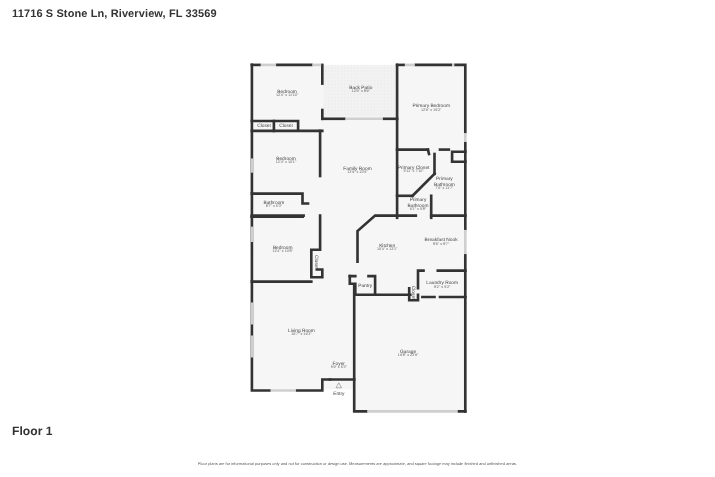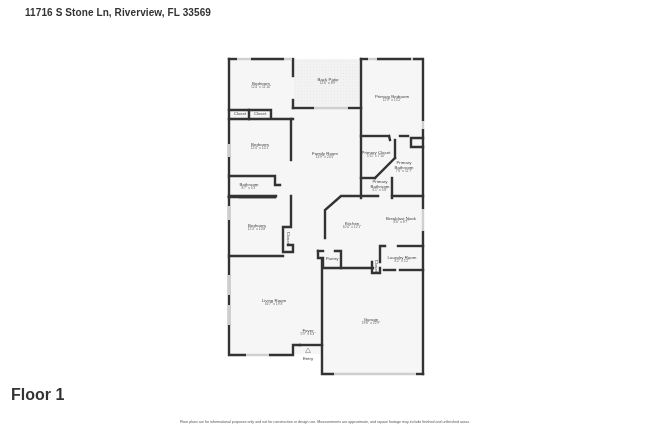--- a/index.html
+++ b/index.html
@@ -1,18 +1,18 @@
 <!DOCTYPE html>
 <html><head>
   <meta charset="utf-8">
   <style>
     html, body { margin: 0; padding: 0; background: #ffffff; }
     body { width: 650px; height: 434px; position: relative; overflow: hidden; font-family: "Liberation Sans", sans-serif; color: #333; }
-    .address { position: absolute; left: 25px; top: 7px; font-size: 10px; font-weight: bold; color: #333; letter-spacing: 0.1px; }
-    .floor-label { position: absolute; left: 11px; top: 386px; font-size: 16px; font-weight: bold; color: #333; }
+    .address { position: absolute; left: 11px; top: 7px; font-size: 10px; font-weight: bold; color: #333; letter-spacing: 0.1px; }
+    .floor-label { position: absolute; left: 11px; top: 386px; font-size: 11px; font-weight: bold; color: #333; }
     .disclaimer { position: absolute; left: 0; right: 0; top: 420px; text-align: center; font-size: 3.6px; color: #555; }
     .plan { position: absolute; left: 0; top: 0; width: 650px; height: 434px; }
     .room-label { position: absolute; text-align: center; transform: translate(-50%, -50%); line-height: 1.15; white-space: nowrap; }
     .room-name { display: block; font-size: 4.4px; color: #444; }
     .room-dim { display: block; font-size: 3.4px; color: #666; }
     .vertical { transform: translate(-50%, -50%) rotate(90deg); }
     .entry-label { position: absolute; font-size: 4.4px; color: #444; transform: translate(-50%, -50%); }
   </style>
 </head>
 <body>

